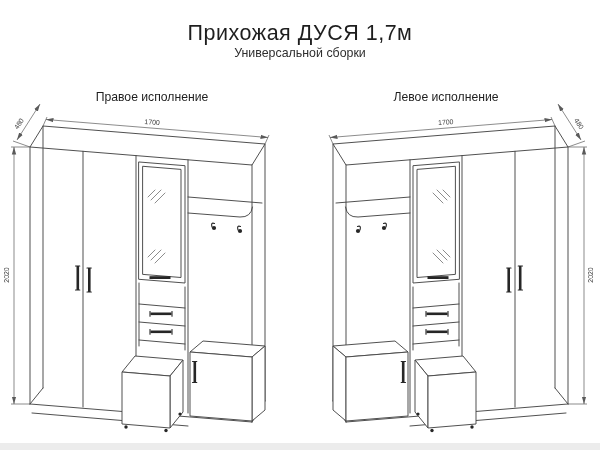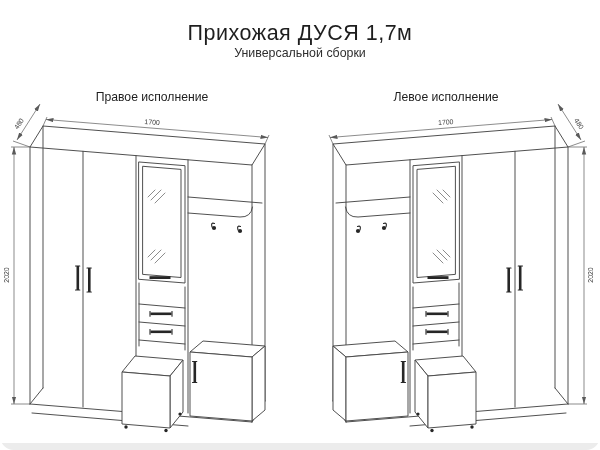--- a/index.html
+++ b/index.html
@@ -1,17 +1,17 @@
 <!DOCTYPE html>
 <html><head>
 <meta charset="utf-8">
 <style>
   html,body{margin:0;padding:0;background:#fff;}
   .page{position:relative;width:600px;height:450px;background:#fff;overflow:hidden;
-        font-family:"Liberation Sans", sans-serif;border-radius:14px;}
+        font-family:"Liberation Sans", sans-serif;}
   svg{display:block;}
   .ln{fill:none;stroke:#474747;stroke-width:.95;stroke-linecap:round;stroke-linejoin:round;}
   .fw{fill:#ffffff;stroke:#474747;stroke-width:.95;stroke-linejoin:round;}
   .dk{fill:#262626;stroke:none;}
   .thin{fill:none;stroke:#5a5a5a;stroke-width:.7;stroke-linecap:round;}
   .dim{fill:none;stroke:#5a5a5a;stroke-width:.7;}
   .hk{fill:#262626;stroke:none;}
   .hkc{fill:none;stroke:#262626;stroke-width:1.1;stroke-linecap:round;}
   text{fill:#1e1e1e;}
   .title-t{font-size:21.5px;letter-spacing:.5px;}

